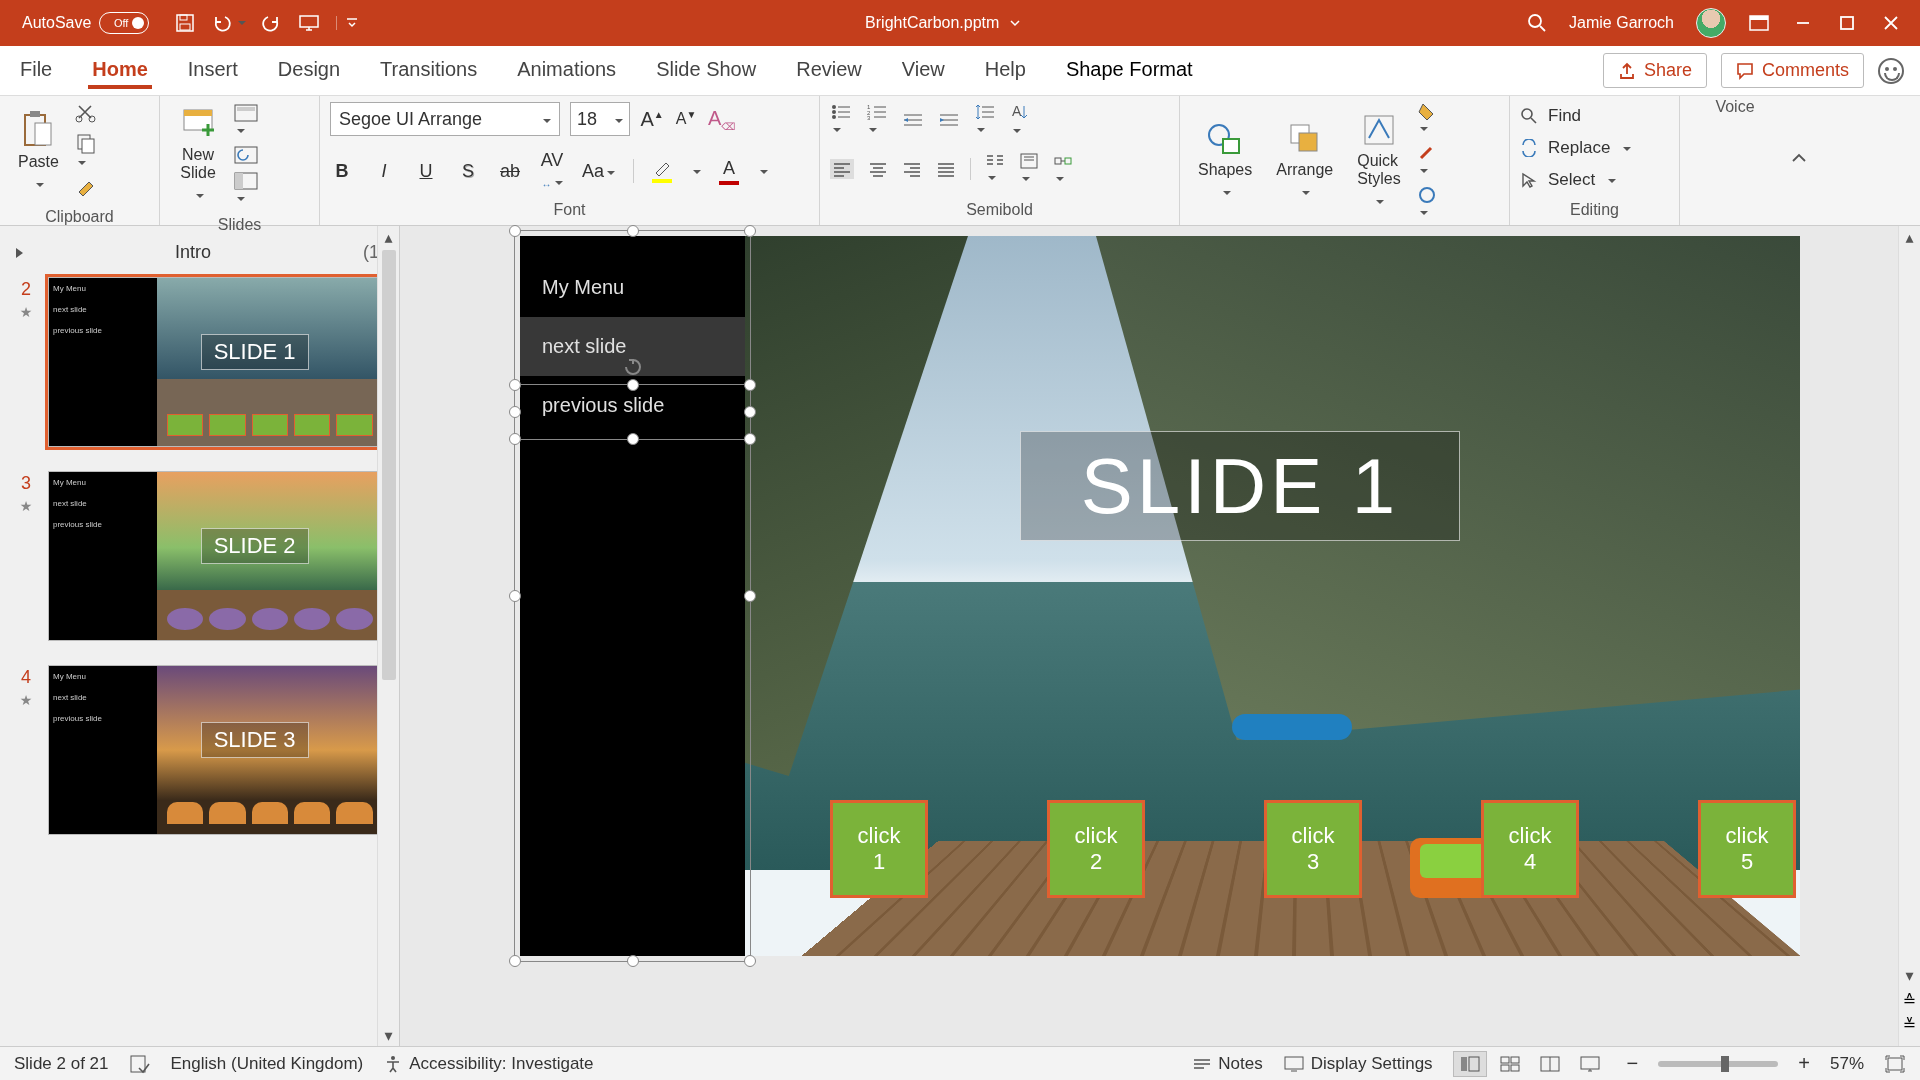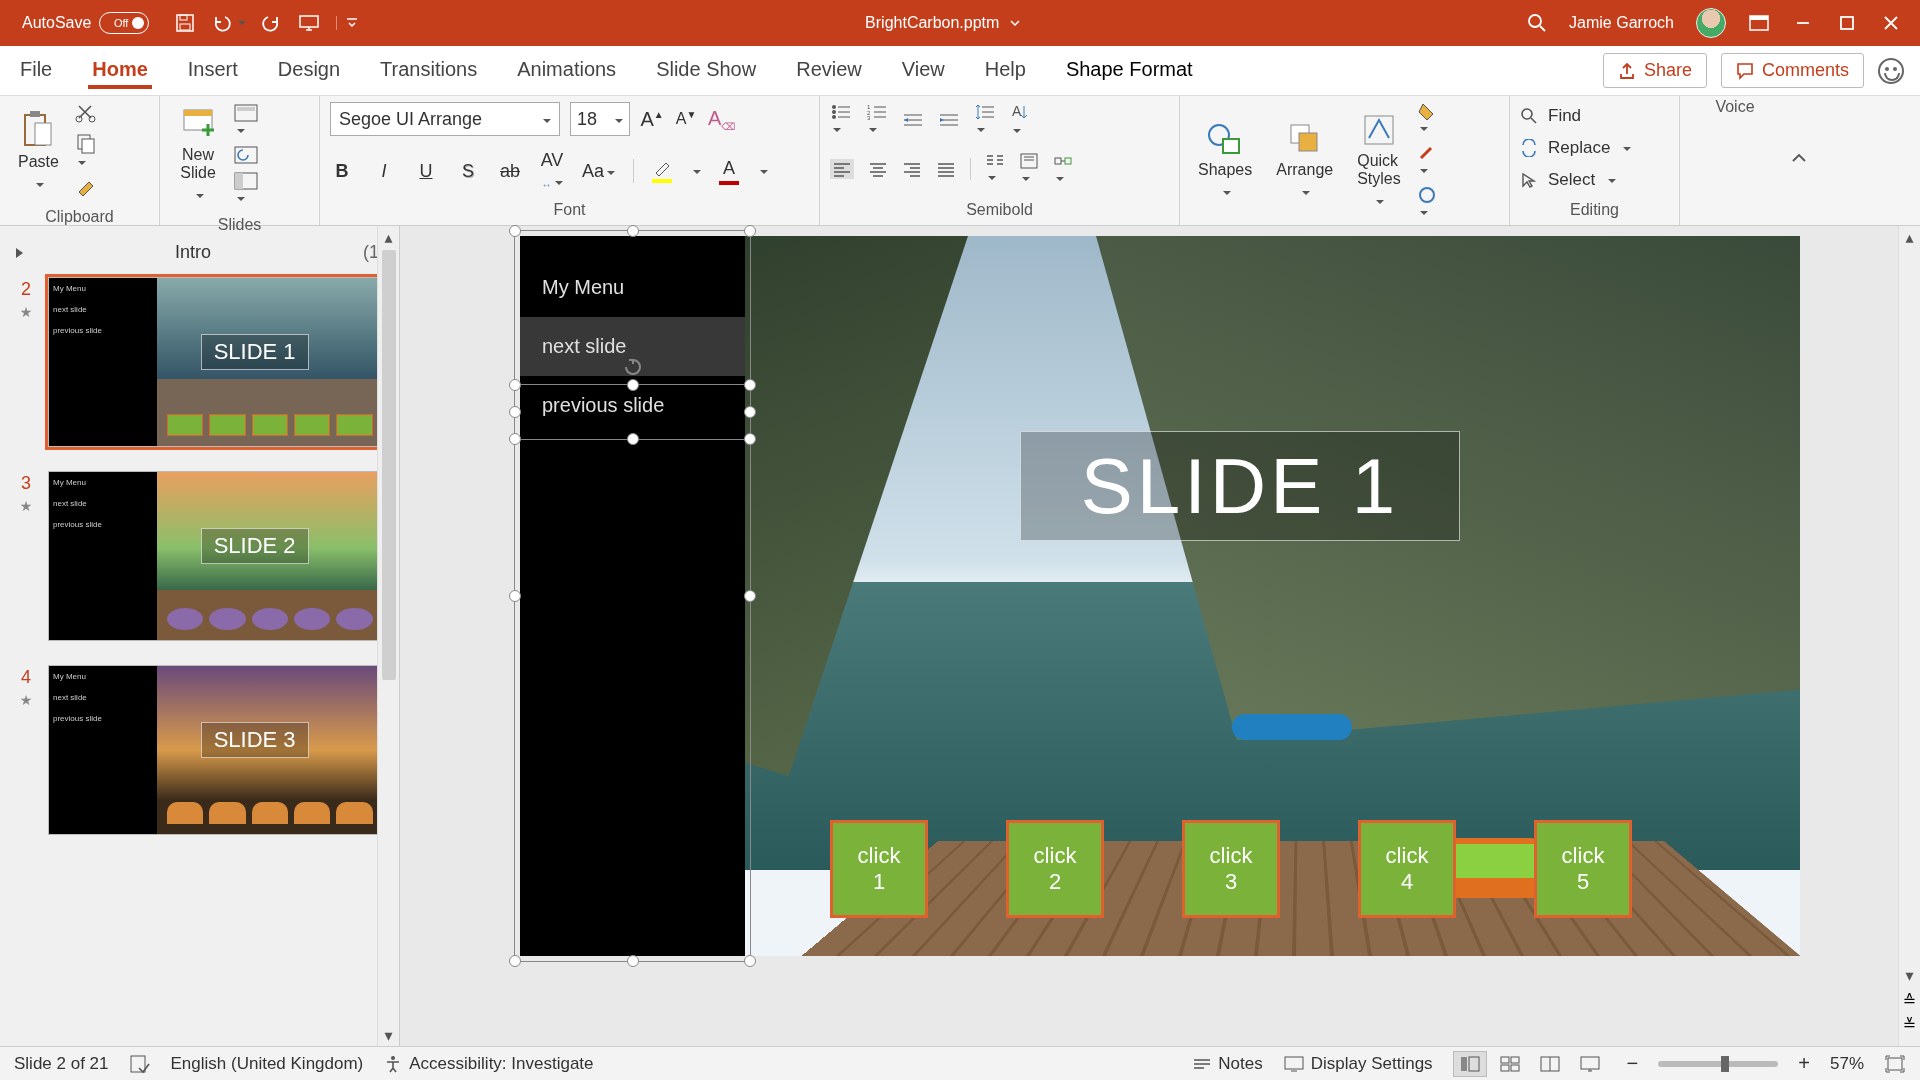--- a/index.html
+++ b/index.html
@@ -80,21 +80,21 @@
   .boat{position:absolute;right:18%;bottom:8%;width:160px;height:60px;background:#e07020;border-radius:10px 40px 10px 10px;}
   .boat::after{content:"";position:absolute;inset:6px 10px 20px 10px;background:#8ad040;border-radius:6px;}
   .kayak{position:absolute;right:35%;bottom:30%;width:120px;height:26px;background:#2080c0;border-radius:14px;}
 
   .menu-shape{position:absolute;left:0;top:0;width:225px;height:720px;background:#000;}
   .menu-item{color:#e0e0e0;font-size:20px;padding:18px 22px;}
   .menu-header{color:#e0e0e0;font-size:20px;padding:40px 22px 18px;}
 
   .slide-title{position:absolute;left:500px;top:195px;width:440px;height:110px;display:flex;align-items:center;justify-content:center;color:#fff;font-size:78px;font-weight:200;background:rgba(0,0,0,.25);border:1px solid rgba(255,255,255,.6);letter-spacing:4px;}
 
-  .clicks{position:absolute;left:310px;bottom:38px;display:flex;gap:78px;}
+  .clicks{position:absolute;left:310px;bottom:58px;display:flex;gap:119px;}
   .click{width:98px;height:98px;background:#7bb33a;border:3px solid #e06030;color:#fff;display:flex;flex-direction:column;align-items:center;justify-content:center;font-size:22px;line-height:1.2;}
 
   .sel-box{position:absolute;border:1px solid #888;}
   .handle{position:absolute;width:12px;height:12px;background:#fff;border:1px solid #888;border-radius:50%;}
   .rot-handle{position:absolute;width:20px;height:20px;left:50%;top:-28px;transform:translateX(-50%);}
 
   .statusbar{height:34px;background:#f3f3f3;border-top:1px solid #ccc;display:flex;align-items:center;font-size:17px;color:#333;padding:0 14px;gap:20px;}
   .sb-spacer{flex:1;}
   .viewbtns{display:flex;gap:6px;}
   .vb{width:34px;height:26px;border:1px solid transparent;display:flex;align-items:center;justify-content:center;}

